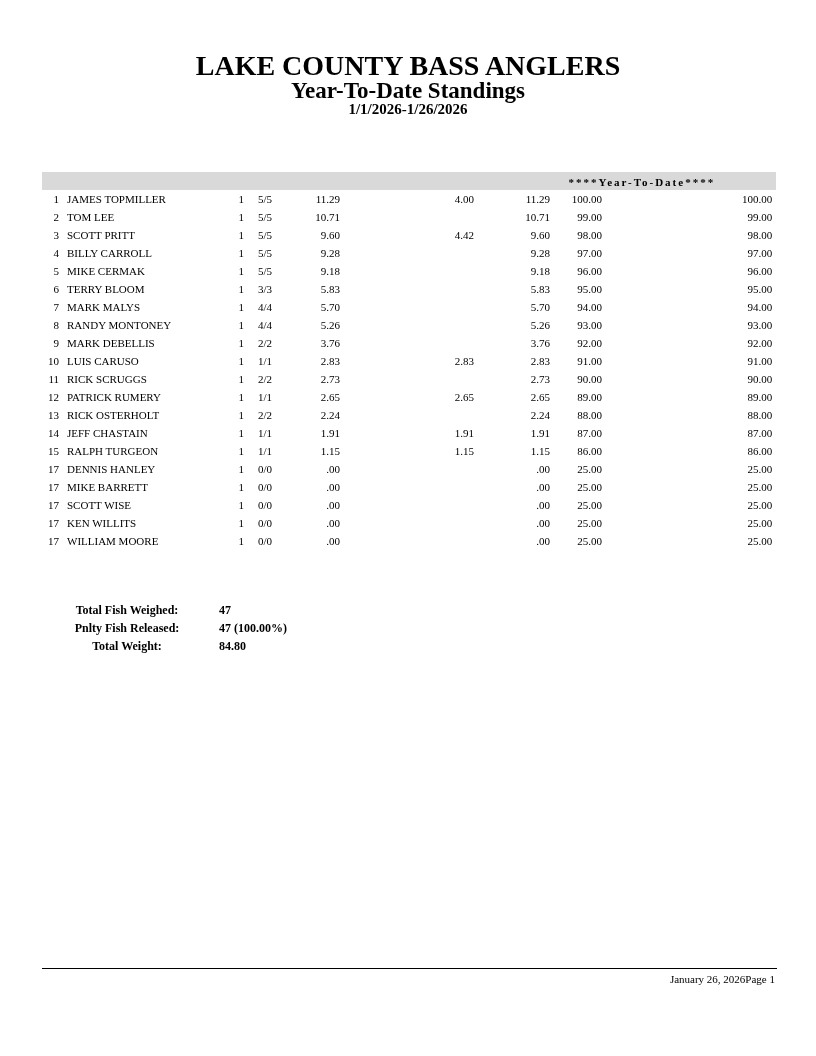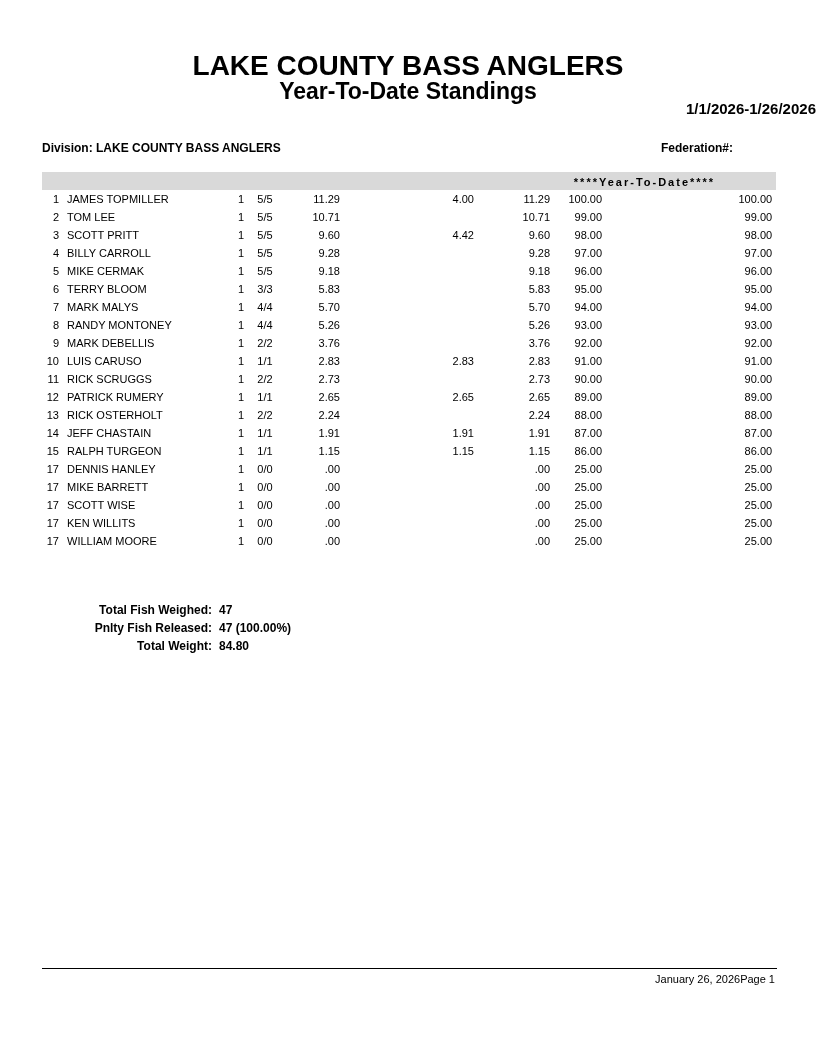--- a/index.html
+++ b/index.html
@@ -2,29 +2,29 @@
 <html><head>
 <meta charset="utf-8">
 <style>
   html, body { margin: 0; padding: 0; background: #ffffff; }
   .page {
     position: relative;
     width: 816px;
     height: 1056px;
     background: #ffffff;
     color: #000000;
-    font-family: Liberation Sans, sans-serif;
+    font-family: Liberation Serif, serif;
     overflow: hidden;
   }
 
   
   .title-block { position: absolute; top: 51px; left: 0; width: 816px; text-align: center; }
   .report-title { font-size: 28px; font-weight: bold; line-height: 30px; }
   .report-subtitle { font-size: 23px; font-weight: bold; line-height: 20px; }
-  .report-daterange { font-size: 15px; font-weight: bold; line-height: 16px; text-align: right; }
+  .report-daterange { font-size: 15px; font-weight: bold; line-height: 16px; }
 
   
   .division-row {
     position: absolute; top: 141px; left: 42px; width: 734px;
     display: flex; justify-content: space-between;
     font-size: 12px; font-weight: bold;
   }
   .federation { margin-right: 43px; }
 
   
@@ -47,48 +47,41 @@
   .al { text-align: left; }
   .ar { text-align: right; }
   .ac { text-align: center; }
   .name-col { padding-left: 8px !important; }
   .ytdbonus-col { padding-left: 20px !important; text-align: left; }
   .last-col { padding-right: 4px !important; }
 
   
   .totals { position: absolute; top: 601px; left: 42px; font-size: 12px; font-weight: bold; }
   .totals-row { display: flex; height: 18px; align-items: center; }
-  .totals-label { width: 170px; text-align: right; }
+  .totals-label { width: 170px; text-align: center; }
   .totals-value { margin-left: 7px; }
 
   
   .footer-line { position: absolute; top: 968px; left: 42px; width: 735px; border-top: 1px solid #000; }
   .footer-text {
     position: absolute; top: 973px; left: 42px; width: 733px;
     display: flex; justify-content: flex-end; font-size: 11px;
   }
 </style>
 </head>
 <body>
 
 <div class="page">
 
   <div class="title-block">
     <div class="report-title">LAKE COUNTY BASS ANGLERS</div>
     <div class="report-subtitle">Year-To-Date Standings</div>
     <div class="report-daterange">1/1/2026-1/26/2026</div>
   </div>
 
-  <div class="division-row">
-    <div>
-      <span>Division:</span>
-      <span>LAKE COUNTY BASS ANGLERS</span>
-    </div>
-    <div class="federation">Federation#:</div>
-  </div>
 
   <table class="standings">
     <colgroup>
       <col style="width:17px">
         <col style="width:161px">
         <col style="width:24px">
       <col style="width:42px">
         <col style="width:54px">
         <col style="width:42px">
       <col style="width:52px">

